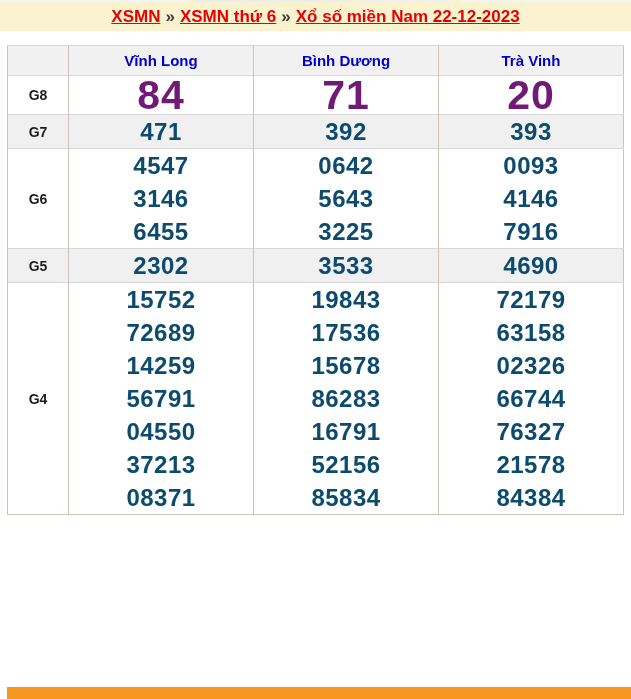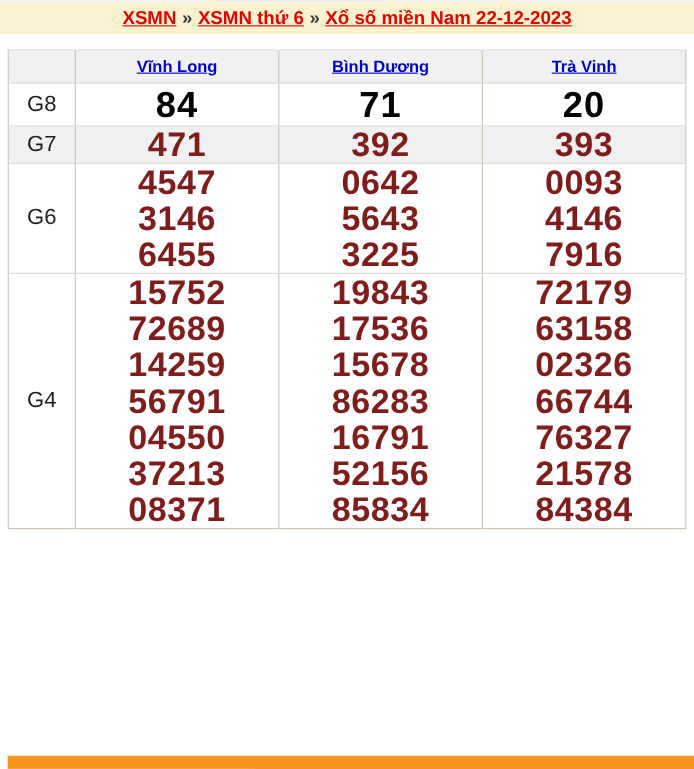--- a/index.html
+++ b/index.html
@@ -34,32 +34,32 @@
   }
   table.results col.c-label{width:61px;}
   table.results col.c-prov{width:185px;}
   table.results td, table.results th{
     border-left:1px solid #cdc3b4;
     border-top:1px solid #d9d9d9;
     padding:0;margin:0;text-align:center;vertical-align:middle;
   }
   tr.head-row th{height:29px;background:#f1f1f1;font-weight:bold;}
   tr.head-row a{
-    color:#0000cc;text-decoration:underline;font-size:15px;cursor:pointer;text-align:center;
+    color:#0000cc;font-size:15px;cursor:pointer;text-align:center;
   }
   th.label-cell{
-    font-weight:normal;font-size:20px;color:#1c1c1c;background:inherit;
+    font-weight:bold;font-size:14px;color:#1c1c1c;background:inherit;
   }
   tr.shaded{background:#f0f0f0;}
   .num{
-    font-weight:bold;color:#7f1d1d;font-size:31px;line-height:33px;
+    font-weight:bold;color:#0c4a6e;font-size:24px;line-height:33px;
     letter-spacing:0.5px;
   }
   tr.highlight .num{
-    color:#000000;font-size:33px;line-height:38px;letter-spacing:1px;
+    color:#701a75;font-size:41px;line-height:38px;letter-spacing:1px;
   }
   tr.highlight.db-row .num{line-height:44px;}
 
   .bottom-bar{
     position:absolute;top:687px;left:7px;width:624px;height:12px;
     background:#f7961e;
   }
 </style>
 </head>
 <body>
@@ -123,20 +123,32 @@
           <div class="num">0642</div>
           <div class="num">5643</div>
           <div class="num">3225</div>
         </td>
         <td>
           <div class="num">0093</div>
           <div class="num">4146</div>
           <div class="num">7916</div>
         </td>
       </tr>
+      <tr class="shaded">
+        <th class="label-cell">G5</th>
+        <td>
+          <div class="num">2302</div>
+        </td>
+        <td>
+          <div class="num">3533</div>
+        </td>
+        <td>
+          <div class="num">4690</div>
+        </td>
+      </tr>
       <tr class="">
         <th class="label-cell">G4</th>
         <td>
           <div class="num">15752</div>
           <div class="num">72689</div>
           <div class="num">14259</div>
           <div class="num">56791</div>
           <div class="num">04550</div>
           <div class="num">37213</div>
           <div class="num">08371</div>

